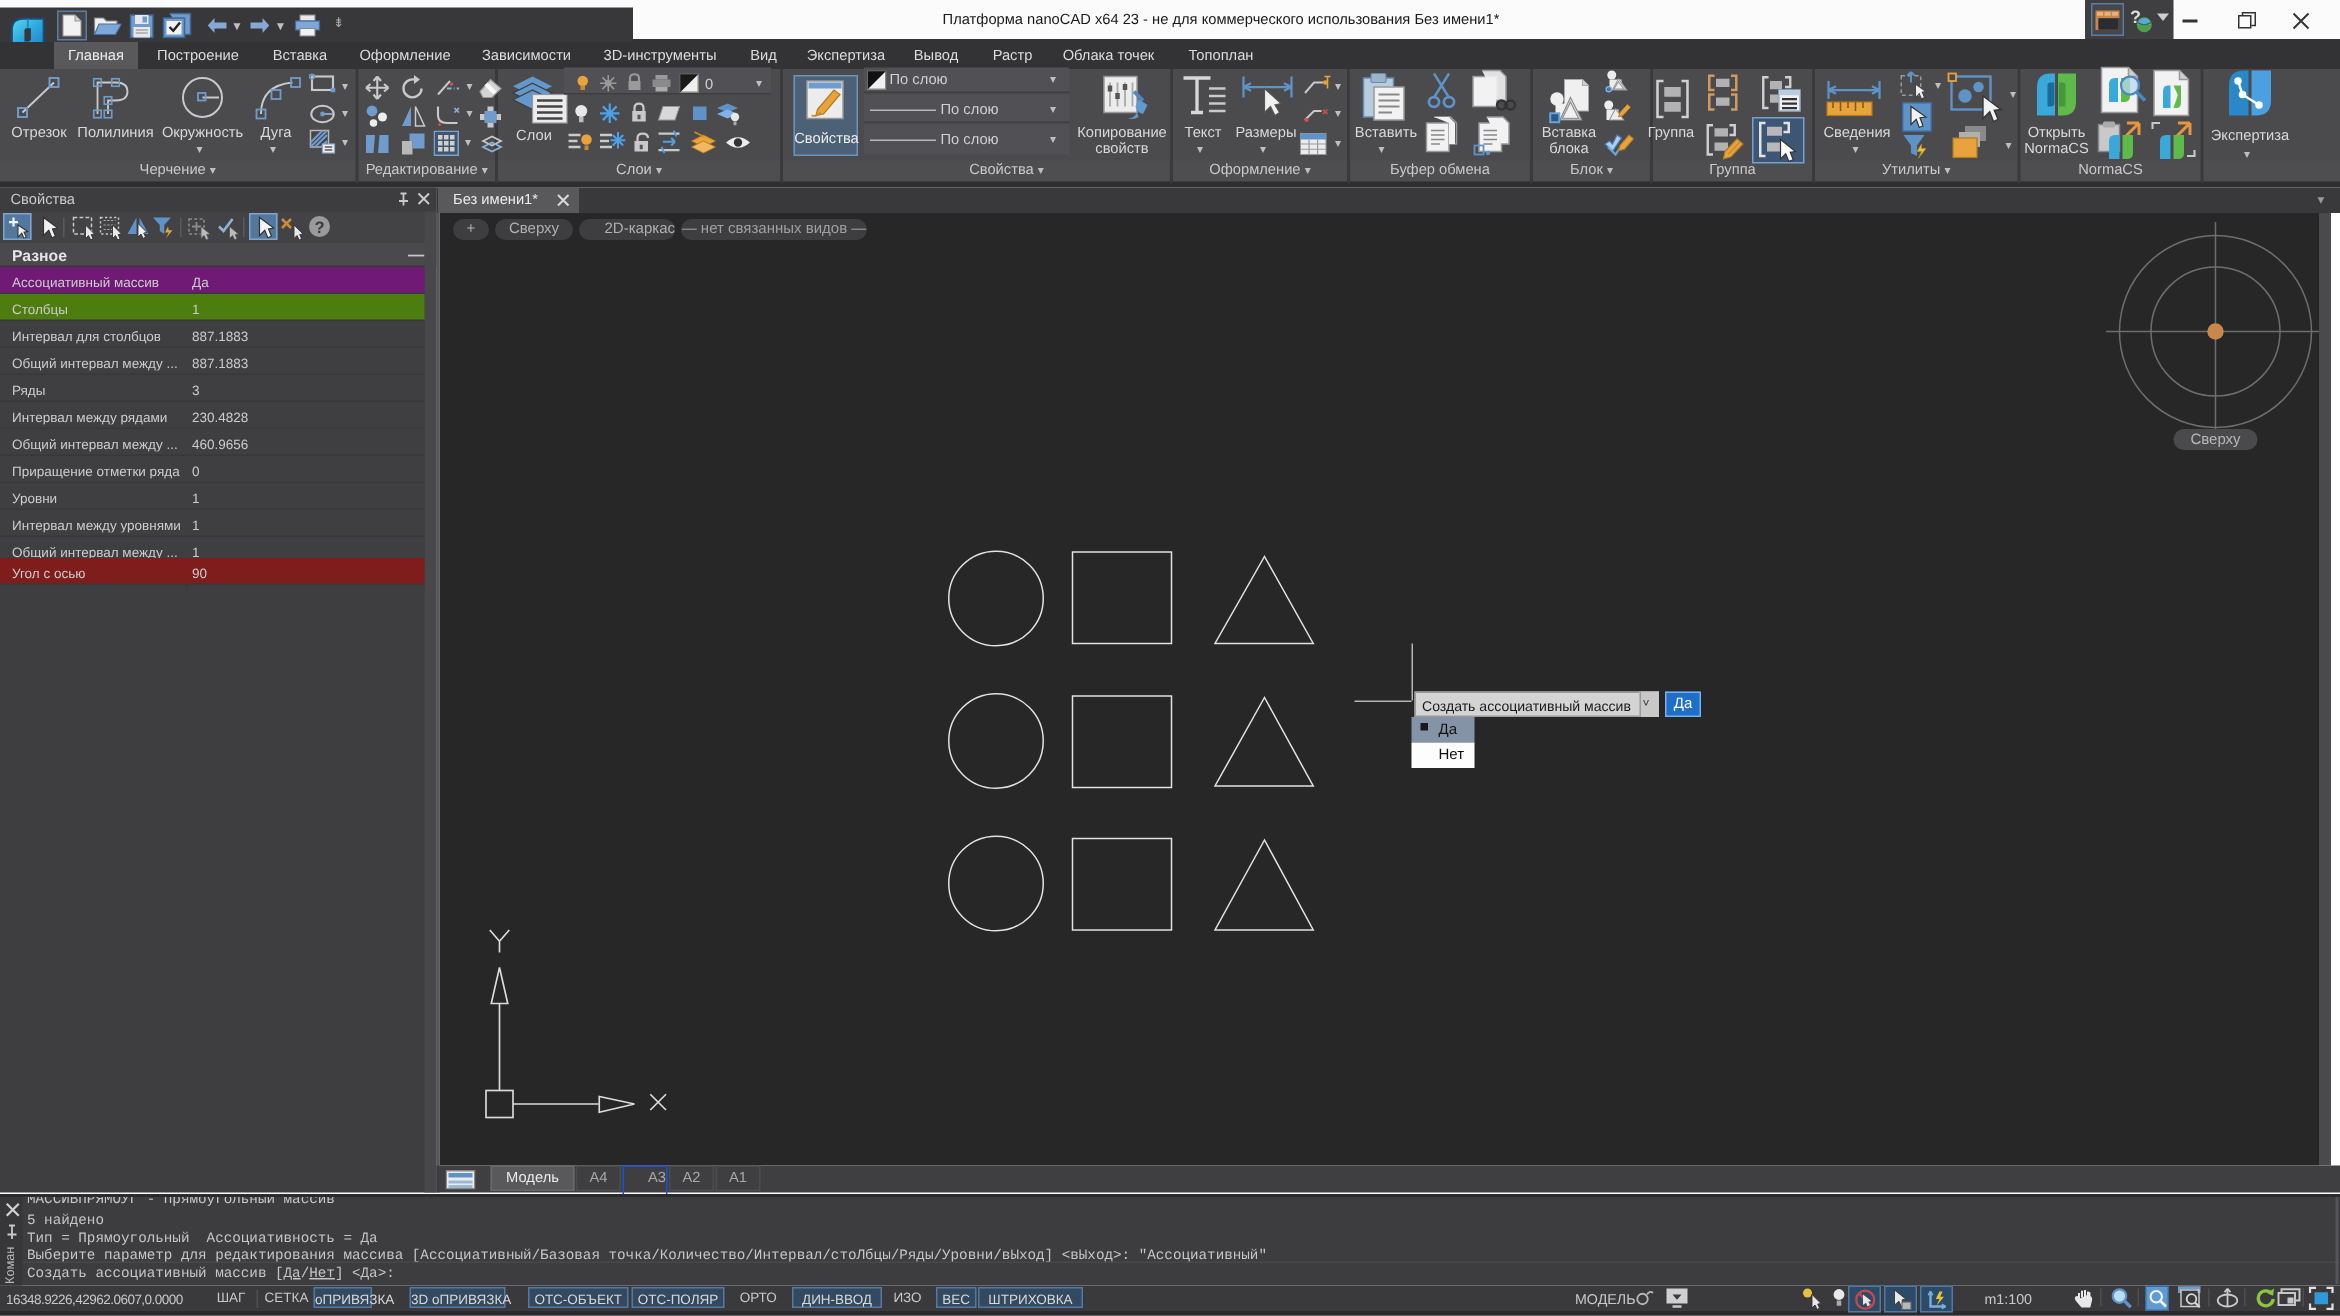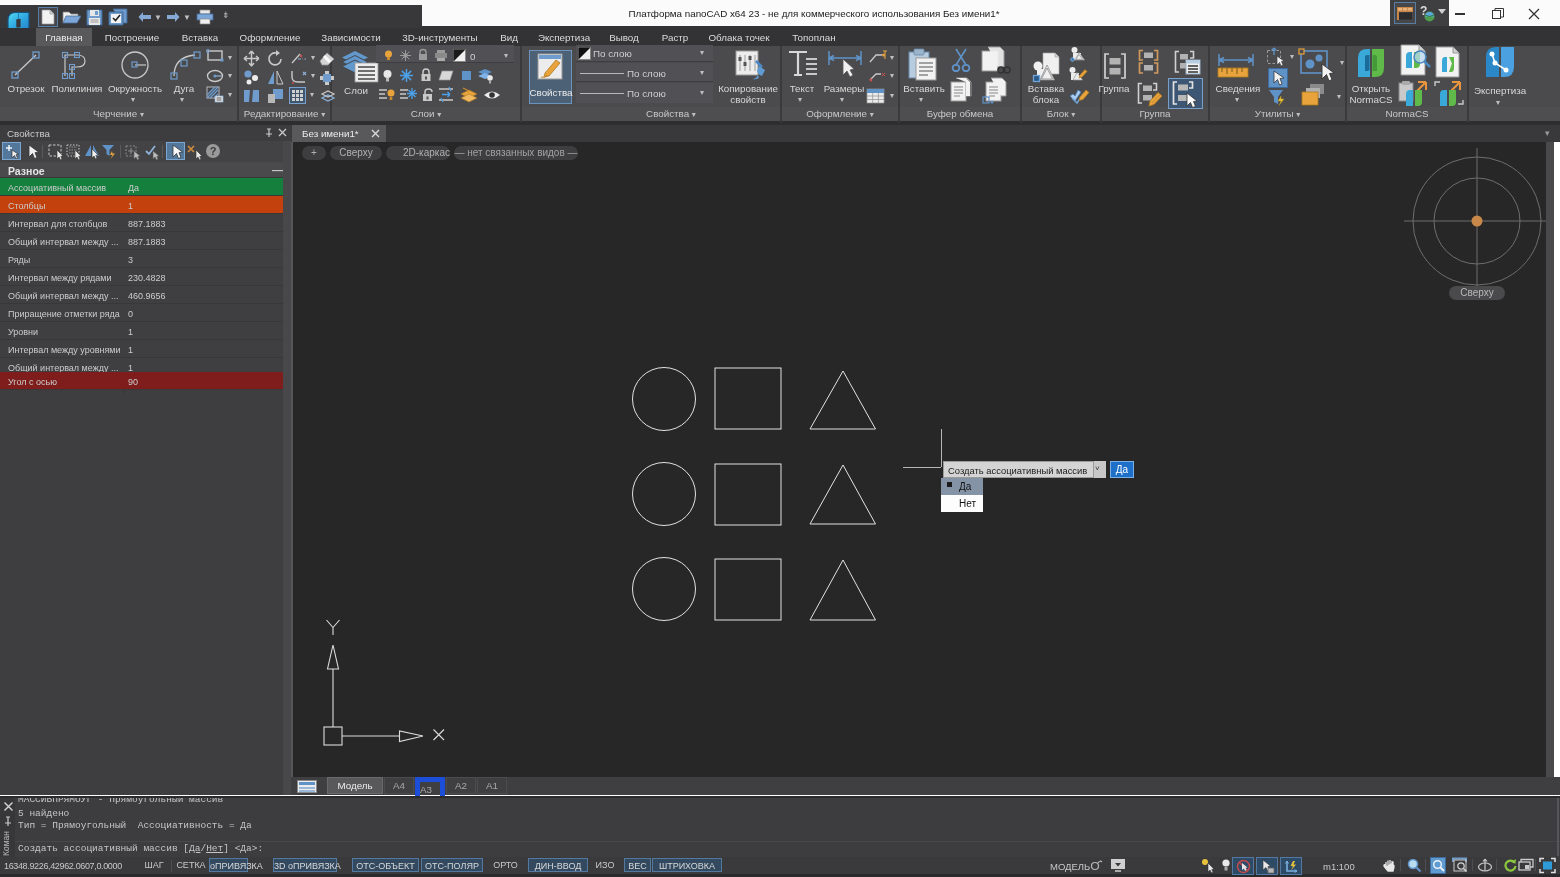--- a/index.html
+++ b/index.html
@@ -654,25 +654,25 @@
     <circle cx="8" cy="8" r="7" fill="#9a9a9a"></circle>
     <text x="8" y="12" font-size="11" font-weight="bold" text-anchor="middle" fill="#3a3a3a" font-family="Liberation Sans">?</text>
   </svg>
 
 <div class="abs" style="left:0;top:162px;width:291px;height:16px;background:#4a4a4c;border-bottom:1px solid #38383a"></div>
 <div class="abs" style="left:8px;top:165px;font-size:10.5px;font-weight:bold;color:#e4e4e4">Разное</div>
 <div class="abs" style="left:272px;top:164px;font-size:11px;font-weight:bold;color:#c9c9c9">—</div>
 <div id="prows"></div>
 <div class="abs" style="left:283px;top:141px;width:8px;height:654px;background:#48484a"></div>
 <div class="abs" style="left:124px;top:178px;width:1px;height:216px;background:#38383a"></div>
-<div class="prow" style="top:178px;background:#15803d">
+<div class="prow" style="top:178px;background:#701a75">
     <span class="lab">Ассоциативный массив</span>
     <span class="val">Да</span>
   </div>
-<div class="prow" style="top:196px;background:#c2410c">
+<div class="prow" style="top:196px;background:#4d7c0f">
     <span class="lab">Столбцы</span>
     <span class="val">1</span>
   </div>
 <div class="prow" style="top:214px;background:#3f3f41">
     <span class="lab">Интервал для столбцов</span>
     <span class="val">887.1883</span>
   </div>
 <div class="prow" style="top:232px;background:#3f3f41">
     <span class="lab">Общий интервал между ...</span>
     <span class="val">887.1883</span>
@@ -776,39 +776,40 @@
 
 <div class="abs" style="left:291px;top:777px;width:1269px;height:18px;background:#3f3f41"></div>
 <svg class="abs" style="left:297px;top:780px" width="20" height="13" viewBox="0 0 20 13">
     <rect x="0.5" y="0.5" width="19" height="12" fill="#ececec" stroke="#888"></rect>
     <rect x="2" y="2" width="16" height="3" fill="#5f93c8"></rect>
     <rect x="2" y="7" width="16" height="2" fill="#9ab8d8"></rect>
     <rect x="2" y="10" width="16" height="2" fill="#9ab8d8"></rect>
   </svg>
 <div class="abs" style="left:327px;top:777px;width:56px;height:17px;background:#59595b;border:1px solid #6a6a6c;color:#ececec;font-size:9.8px;text-align:center;line-height:16px">Модель</div>
 <div class="abs" style="left:384px;top:777px;width:30px;height:17px;border:1px solid #4c4c4e;color:#a8a8a8;font-size:9.8px;text-align:center;line-height:16px">A4</div>
-<div class="abs" style="left:415px;top:777px;width:30px;height:27px;border:5px solid #1d4ed8;color:#a8a8a8;font-size:9.8px;text-align:left;line-height:16px">A3</div>
+<div class="abs" style="left:415px;top:777px;width:30px;height:27px;border:1px solid #1d4ed8;color:#a8a8a8;font-size:9.8px;text-align:right;line-height:16px">A3</div>
 <div class="abs" style="left:446px;top:777px;width:30px;height:17px;border:1px solid #4c4c4e;color:#a8a8a8;font-size:9.8px;text-align:center;line-height:16px">A2</div>
 <div class="abs" style="left:477px;top:777px;width:30px;height:17px;border:1px solid #4c4c4e;color:#a8a8a8;font-size:9.8px;text-align:center;line-height:16px">A1</div>
 
 <div class="abs" style="left:1546px;top:142px;width:8px;height:635px;background:#4a4a4c"></div>
 
 <div class="abs" style="left:0;top:796px;width:1560px;height:61px;background:#3d3d3f;border-top:2px solid #2b2b2d"></div>
 <div class="abs" style="left:0;top:798px;width:15px;height:59px;background:#37373a"></div>
 <svg class="abs" style="left:3px;top:801px" width="11" height="11" viewBox="0 0 11 11">
     <path d="M1.5 1.5 L9.5 9.5 M9.5 1.5 L1.5 9.5" stroke="#d0d0d0" stroke-width="1.5"></path>
   </svg>
 <svg class="abs" style="left:3px;top:816px" width="10" height="11" viewBox="0 0 10 11">
     <path d="M3 1 L7 1 M5 1 L5 7 M2 7 L8 7 M5 7 L5 10" stroke="#c9c9c9" stroke-width="1.2"></path>
   </svg>
 <div class="abs" style="left:1px;top:828px;font-size:8.5px;color:#b8b8b8;writing-mode:vertical-rl;transform:rotate(180deg);height:28px">Коман</div>
 <div class="abs" style="left:0;top:798px;width:1560px;height:58px;overflow:hidden">
 <div class="cmdl" style="top:-4px">МАССИВПРЯМОУГ - Прямоугольный массив</div>
 <div class="cmdl" style="top:10px">5 найдено</div>
 <div class="cmdl" style="top:21.5px">Тип = Прямоугольный  Ассоциативность = Да</div>
+<div class="cmdl" style="top:33px">Выберите параметр для редактирования массива [Ассоциативный/Базовая точка/Количество/Интервал/стоЛбцы/Ряды/Уровни/вЫход] &lt;вЫход&gt;: "Ассоциативный"</div>
 <div class="cmdl" style="top:44.5px">Создать ассоциативный массив [<span style="text-decoration:underline">Да</span>/<span style="text-decoration:underline">Нет</span>] &lt;Да&gt;:</div>
 </div>
 <div class="abs" style="left:15px;top:841px;width:1545px;height:1px;background:#48484b"></div>
 <div class="abs" style="left:1557px;top:798px;width:2px;height:58px;background:#55555a"></div>
 
 <div class="abs" style="left:0;top:857px;width:1560px;height:20px;background:#3a3a3c"></div>
 <div class="abs" style="left:0;top:874px;width:1560px;height:3px;background:#2a2a2c"></div>
 <div class="abs" style="left:4px;top:861px;font-size:9px;letter-spacing:-0.35px;color:#c8c8c8">16348.9226,42962.0607,0.0000</div>
 <div class="sbtn" style="left:140px;width:28px">ШАГ</div>
 <div class="abs" style="left:171px;top:860px;width:1px;height:12px;background:#4e4e50"></div>

